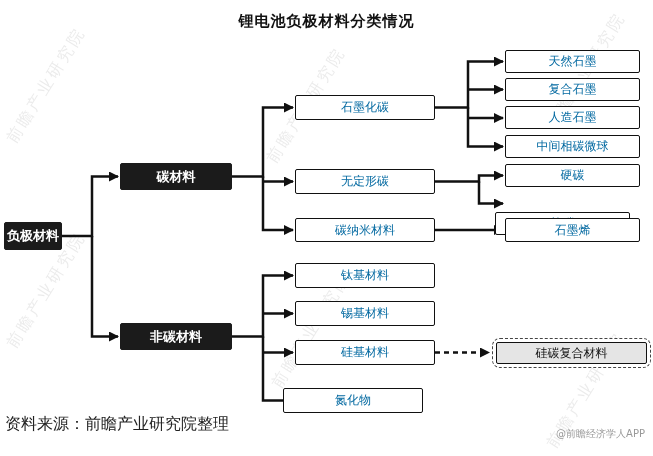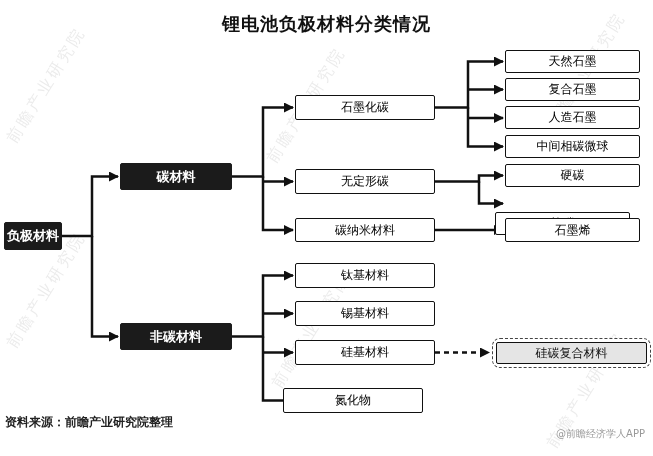--- a/index.html
+++ b/index.html
@@ -4,52 +4,52 @@
 <style>
   * { margin:0; padding:0; box-sizing:border-box; }
   html,body { background:#fff; }
   body { font-family:"DejaVu Sans","Liberation Sans",sans-serif; }
   .canvas {
     position:relative; width:653px; height:456px;
     background:#ffffff; overflow:hidden;
   }
   .title {
     position:absolute; top:12px; left:0; width:100%;
-    text-align:center; font-size:18px; font-weight:bold; color:#111;
+    text-align:center; font-size:15px; font-weight:bold; color:#111;
     letter-spacing:1px;
     font-family:Liberation Serif, serif;
   }
   .wm {
     position:absolute; color:rgba(130,130,130,0.16);
     font-size:16px; letter-spacing:3px; white-space:nowrap;
     transform:rotate(-58deg); transform-origin:center center;
     user-select:none; pointer-events:none;
   }
   svg.connectors { position:absolute; left:0; top:0; pointer-events:none; }
   .node {
     position:absolute; display:flex; align-items:center; justify-content:center;
-    font-size:12px; color:#000000; background:#fff;
+    font-size:12px; color:#0369a1; background:#fff;
     border:1.5px solid #111; border-radius:2px; white-space:nowrap;
   }
   .node.black {
     background:#1b1b1b; color:#fff; font-weight:bold; border:1.5px solid #1b1b1b;
     font-size:13px;
   }
   .dashed-wrap {
     position:absolute; border:1.5px dashed #444; border-radius:8px;
     padding:3px; background:#fff; display:flex;
   }
   .dashed-wrap .inner {
     flex:1; border:1.5px solid #111; border-radius:2px; background:#e5e5e5;
     display:flex; align-items:center; justify-content:center;
     font-size:12px; color:#111; white-space:nowrap;
   }
   .source {
     position:absolute; left:5px; top:414px;
-    font-size:12px; font-weight:bold; color:#222;
+    font-size:16px; font-weight:normal; color:#222;
   }
   .credit {
     position:absolute; right:8px; top:427px;
     font-size:10px; color:#999;
   }
 </style>
 </head>
 <body>
 
 <div class="canvas">

